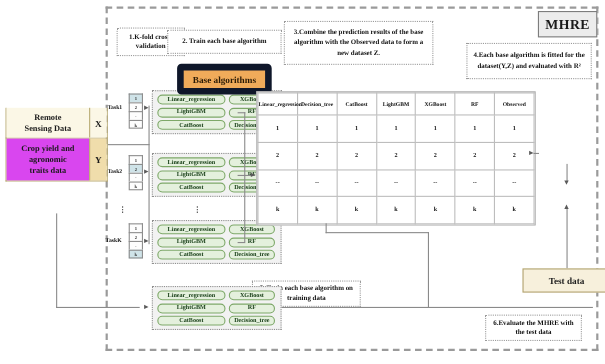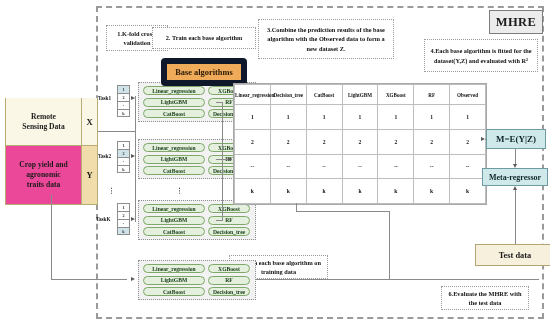--- a/index.html
+++ b/index.html
@@ -49,29 +49,29 @@
   #train-stack{position:absolute;left:5px;top:98px;width:93px;}
   .td-head{
     height:19px;background:#9b9b9b;border:1px solid #6f6f6f;
     display:flex;align-items:center;justify-content:center;
     font-weight:bold;font-size:9.5px;color:#1b1b1b;box-sizing:border-box;
   }
   .td-row{display:flex;border:1px solid #b9ab74;border-top:none;box-sizing:border-box;}
   .td-main{
     flex:1;display:flex;align-items:center;justify-content:center;
     text-align:center;font-weight:bold;font-size:7.6px;line-height:1.28;
-    padding:14px 2px;box-sizing:border-box;
+    padding:4px 2px;box-sizing:border-box;
   }
   .td-tag{
     width:16px;border-left:1px solid #b9ab74;
     display:flex;align-items:center;justify-content:center;
     font-weight:bold;font-size:8.5px;box-sizing:border-box;
   }
   .rs{background:#fbf7e6;}
-  .cy{background:#ec4899;}
+  .cy{background:#d946ef;}
   .rs-tag{background:#fbf7e6;}
   .cy-tag{background:#f0ddab;}
 
   
   .folds{position:absolute;width:13px;}
   .fold{
     height:8px;border:1px solid #8d8d8d;border-bottom:none;
     background:#fdfdfd;
     display:flex;align-items:center;justify-content:center;
     font-size:4.2px;font-weight:bold;color:#333;box-sizing:border-box;
@@ -333,26 +333,24 @@
           <td>k</td>
           <td>k</td>
         </tr>
       </tbody>
     </table>
   </div>
 
   <div class="ln hln" style="left:485px;top:139px;width:5px;"></div>
   <div class="arrow-r" style="left:481px;top:137px;"></div>
 
-  <div class="cyanbox" id="m-eq">M=E(Y|Z)</div>
 
   <div class="ln vln" style="left:515px;top:149px;height:16px;"></div>
   <div class="arrow-d" style="left:513px;top:164px;"></div>
 
-  <div class="cyanbox" id="meta-reg">Meta-regressor</div>
 
   <div class="ln vln" style="left:515px;top:190px;height:54px;"></div>
   <div class="arrow-u" style="left:513px;top:186px;"></div>
 
   <div id="test-data">Test data</div>
 
   <div class="ln hln" style="left:256px;top:279px;width:283px;"></div>
   <div class="ln vln" style="left:389px;top:211px;height:69px;"></div>
   <div class="ln hln" style="left:296px;top:211px;width:94px;"></div>
   <div class="ln vln" style="left:296px;top:203px;height:9px;"></div>

